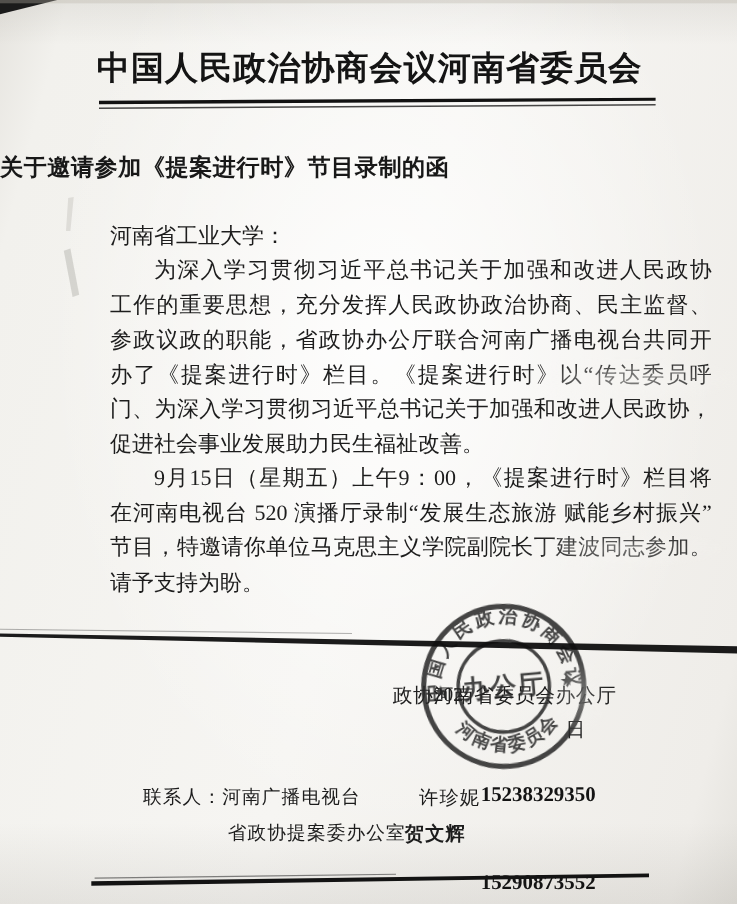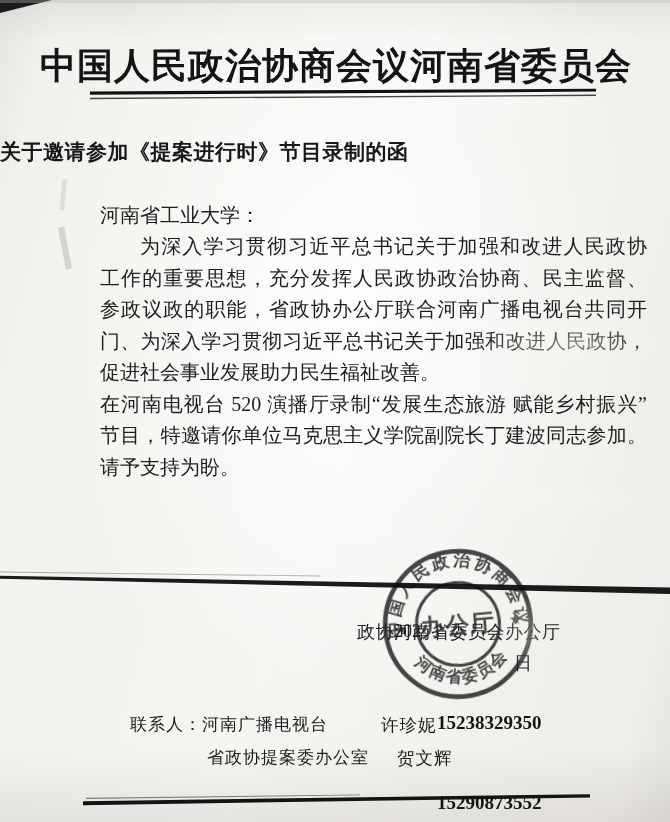--- a/index.html
+++ b/index.html
@@ -5,21 +5,21 @@
   html,body{margin:0;padding:0;background:#888;}
   .page{
     position:relative;width:670px;height:822px;overflow:hidden;
     font-family:"Liberation Serif","DejaVu Serif",serif;color:#1b1b1b;
     background:
       radial-gradient(ellipse at 52% 38%, rgba(255,255,255,.85), rgba(255,255,255,0) 62%),
       linear-gradient(180deg, rgba(110,105,95,.10) 0%, rgba(110,105,95,0) 5%, rgba(110,105,95,0) 91%, rgba(110,105,95,.12) 100%),
       linear-gradient(105deg, #e6e4df 0%, #f2f1ed 7%, #f6f5f2 50%, #efede9 93%, #e4e2dd 100%);
   }
   .title{position:absolute;top:42px;left:6px;width:660px;text-align:center;
-    font-size:36px;font-weight:700;letter-spacing:1px;color:#141414;font-family:Liberation Mono, monospace;}
+    font-size:30px;font-weight:700;letter-spacing:1px;color:#141414;font-family:Liberation Mono, monospace;}
   .subject{position:absolute;top:138px;left:0;width:670px;text-align:left;
     font-size:21px;font-weight:700;letter-spacing:.5px;color:#181818;}
   .bodytext{position:absolute;top:200px;left:100px;width:547px;
     font-size:20px;line-height:31.45px;color:#1d1d1d;}
   .ln{min-height:31.45px;}
   .jf{text-align:justify;text-align-last:justify;text-justify:inter-ideograph;}
   .ind{text-indent:2em;}
   .sig-office{position:absolute;top:620px;left:357px;font-size:18px;letter-spacing:.5px;color:#202020;}
   .date-a{position:absolute;top:621px;left:394px;font-size:18px;color:#202020;}
   .date-b{position:absolute;top:651px;left:514px;font-size:18px;color:#202020;}
@@ -41,22 +41,24 @@
 
   <div class="title">中国人民政治协商会议河南省委员会</div>
 
   <div class="subject">关于邀请参加《提案进行时》节目录制的函</div>
 
   <div class="bodytext">
     <div class="ln">河南省工业大学：</div>
     <div class="ln jf ind">为深入学习贯彻习近平总书记关于加强和改进人民政协</div>
     <div class="ln jf">工作的重要思想，充分发挥人民政协政治协商、民主监督、</div>
     <div class="ln jf">参政议政的职能，省政协办公厅联合河南广播电视台共同开</div>
+    <div class="ln jf">办了《提案进行时》栏目。《提案进行时》以“传达委员呼</div>
     <div class="ln jf">门、为深入学习贯彻习近平总书记关于加强和改进人民政协，</div>
     <div class="ln">促进社会事业发展助力民生福祉改善。</div>
+    <div class="ln jf ind">9月15日（星期五）上午9：00，《提案进行时》栏目将</div>
     <div class="ln jf">在河南电视台 520 演播厅录制“发展生态旅游 赋能乡村振兴”</div>
     <div class="ln jf">节目，特邀请你单位马克思主义学院副院长丁建波同志参加。</div>
     <div class="ln">请予支持为盼。</div>
   </div>
 
   <div class="sig-office">政协河南省委员会办公厅</div>
   <span class="date-a">202</span>
   <span class="date-b">日</span>
 
   <div class="fade" style="left:470px;top:326px;width:200px;height:38px;opacity:.55;"></div>
@@ -86,21 +88,21 @@
 
   <div class="c-row" style="left:130px;top:713px;">
     <span class="c-label">联系人：</span><span>河南广播电视台</span>
   </div>
   <span class="c-name" style="left:381px;top:713px;">许珍妮</span>
   <span class="c-phone" style="left:437px;top:712px;">15238329350</span>
 
   <div class="c-row" style="left:207px;top:746px;">
     <span>省政协提案委办公室</span>
   </div>
-  <span class="c-name" style="left:397px;top:746px;">贺文辉</span>
+  <span class="c-name" style="left:368px;top:746px;font-weight:bold;">贺文辉</span>
   <span class="c-phone" style="left:437px;top:745px;margin-top:47px;">15290873552</span>
 
   <svg class="overlay" viewBox="0 0 670 822">
     <polygon points="90,91.5 596,88.8 596,91.6 90,94.8" fill="#121212"></polygon>
     <polygon points="90,97.8 596,94.6 596,95.9 90,99.2" fill="#1a1a1a" opacity=".8"></polygon>
     <polygon points="0,571.5 320,575.5 320,576.4 0,572.6" fill="#444" opacity=".4"></polygon>
     <polygon points="0,575.8 670,587.5 670,594 0,578.8" fill="#0f0f0f" opacity=".95"></polygon>
     <polygon points="83,801.2 590,794.2 590,797.4 83,805.2" fill="#131313"></polygon>
     <polygon points="86,797.8 360,794.4 360,795.3 86,798.9" fill="#333" opacity=".6"></polygon>
     <polygon points="0,0 52,0 0,13" fill="#1b1b1b"></polygon>

